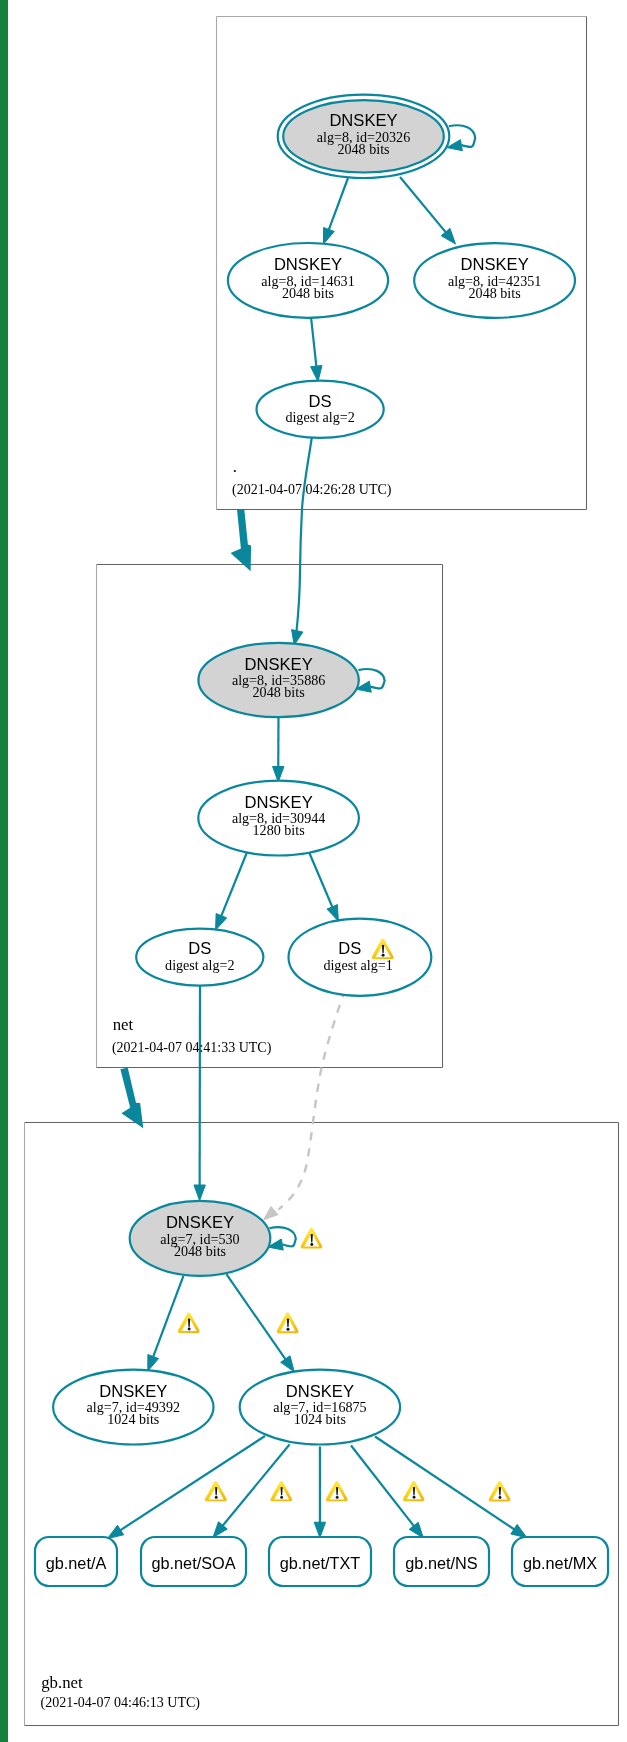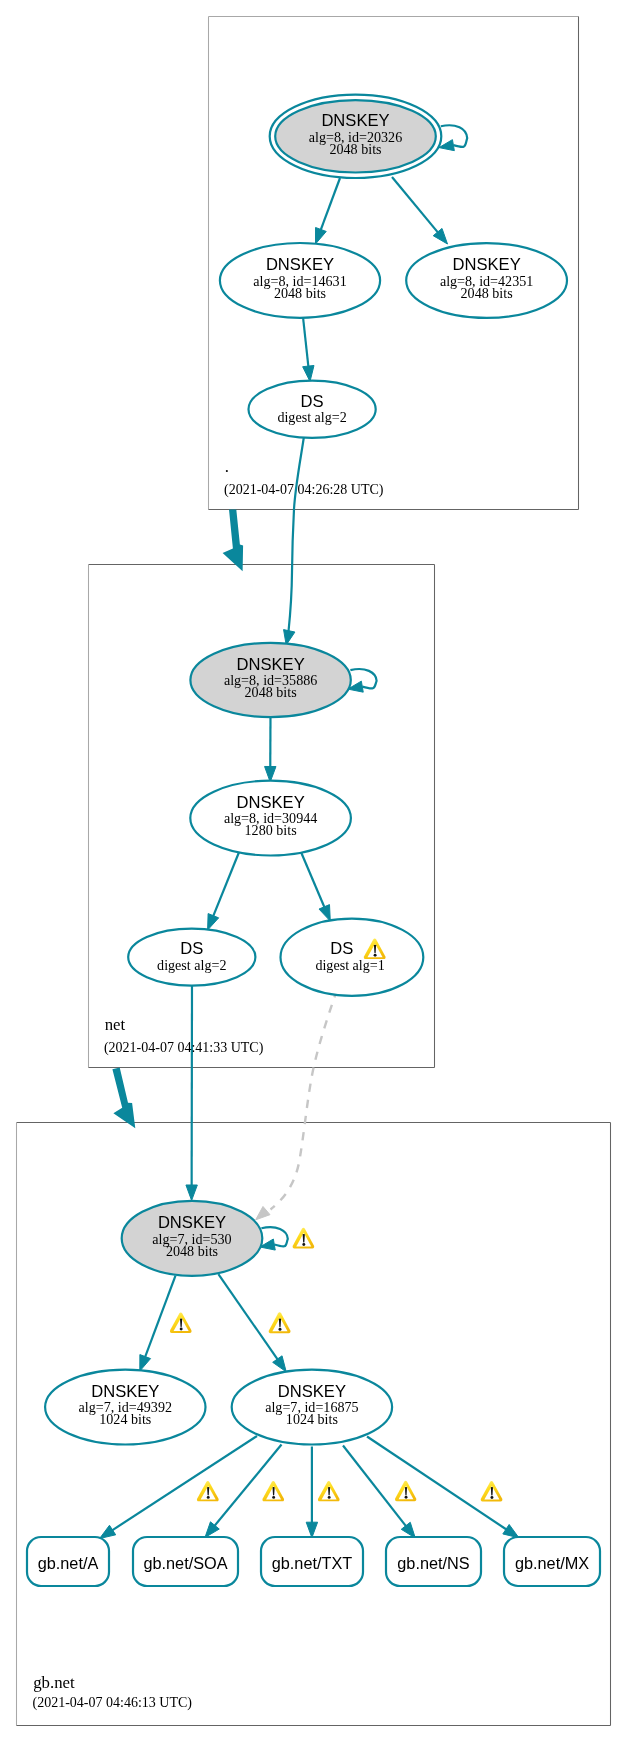--- a/index.html
+++ b/index.html
@@ -1,17 +1,17 @@
 <!DOCTYPE html>
 <html><head>
 <meta charset="utf-8">
 <title>DNSSEC Authentication Chain</title>
 <style>
   html,body{margin:0;padding:0;background:#fff;}
-  #page{position:relative;width:613px;height:1742px;background:#eab308;overflow:hidden;}
+  #page{position:relative;width:613px;height:1742px;background:#15803d;overflow:hidden;padding-left:8px;}
   svg{display:block;}
   text{font-kerning:normal;}
   .t-sans{font-family:"Liberation Sans",sans-serif;}
   .t-serif{font-family:"Liberation Serif",serif;}
 </style>
 </head>
 <body>
 
 <div id="page">
 <svg id="graph" width="627" height="1742" viewBox="0 0 627 1742" xmlns="http://www.w3.org/2000/svg">

